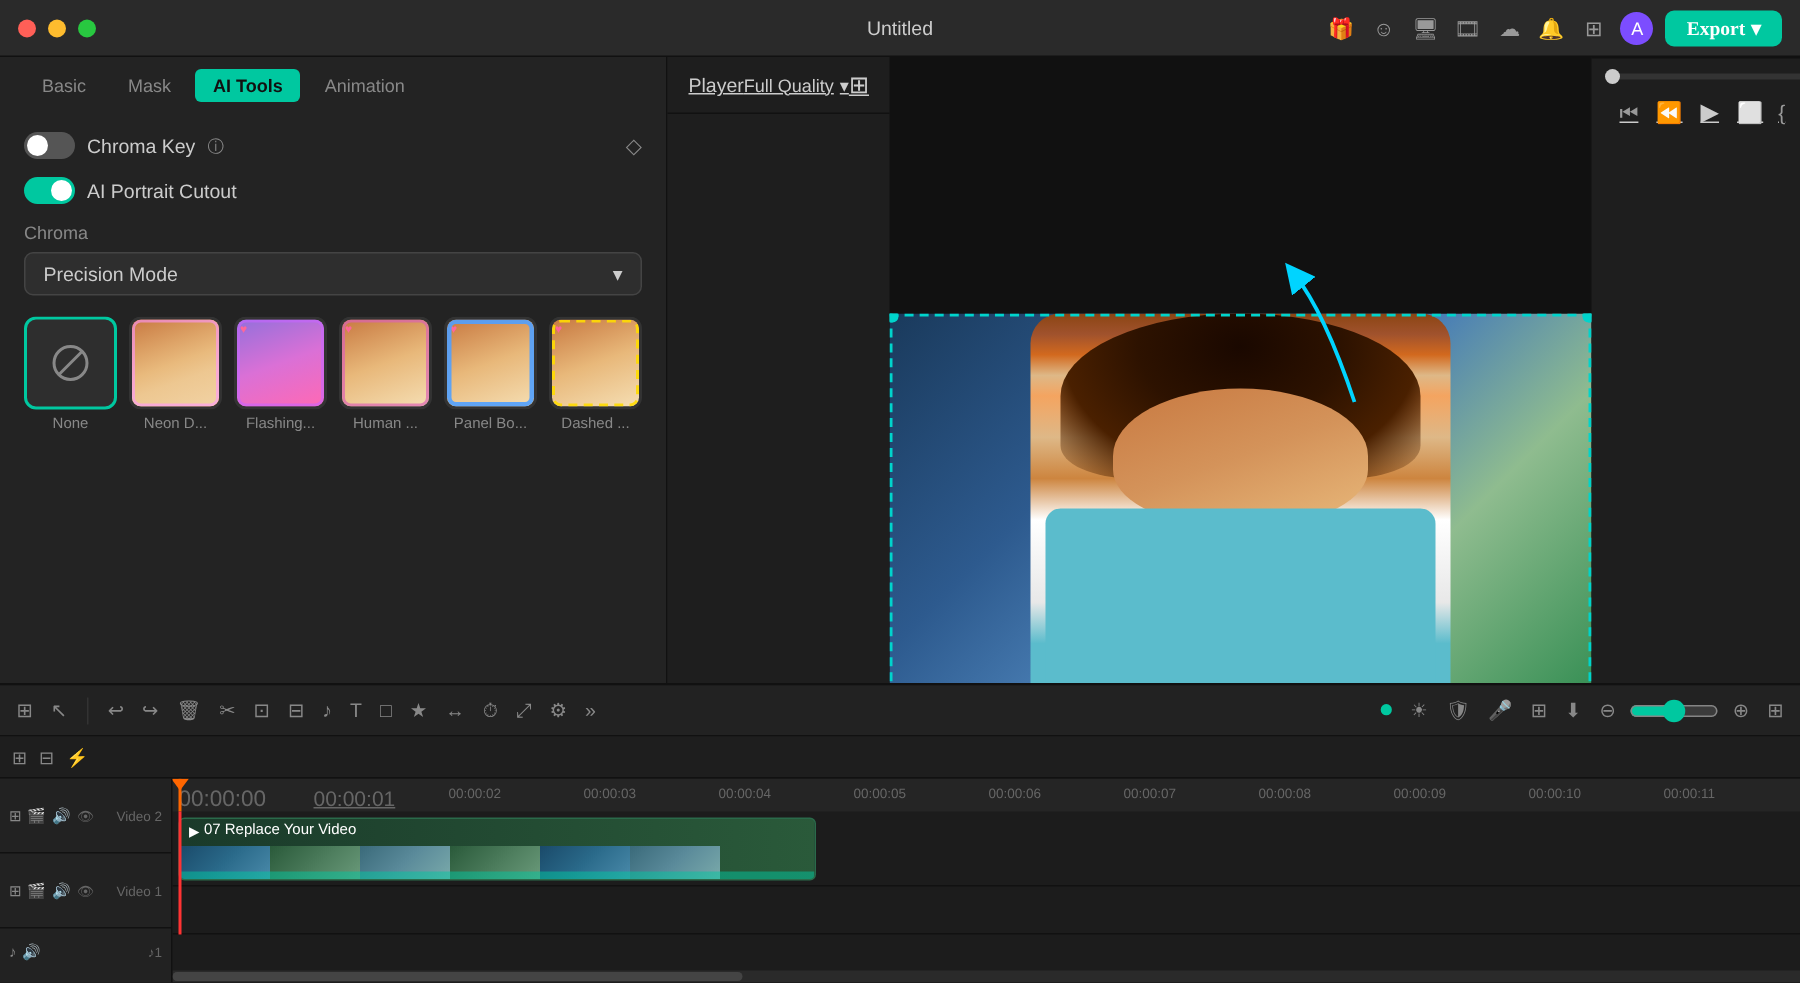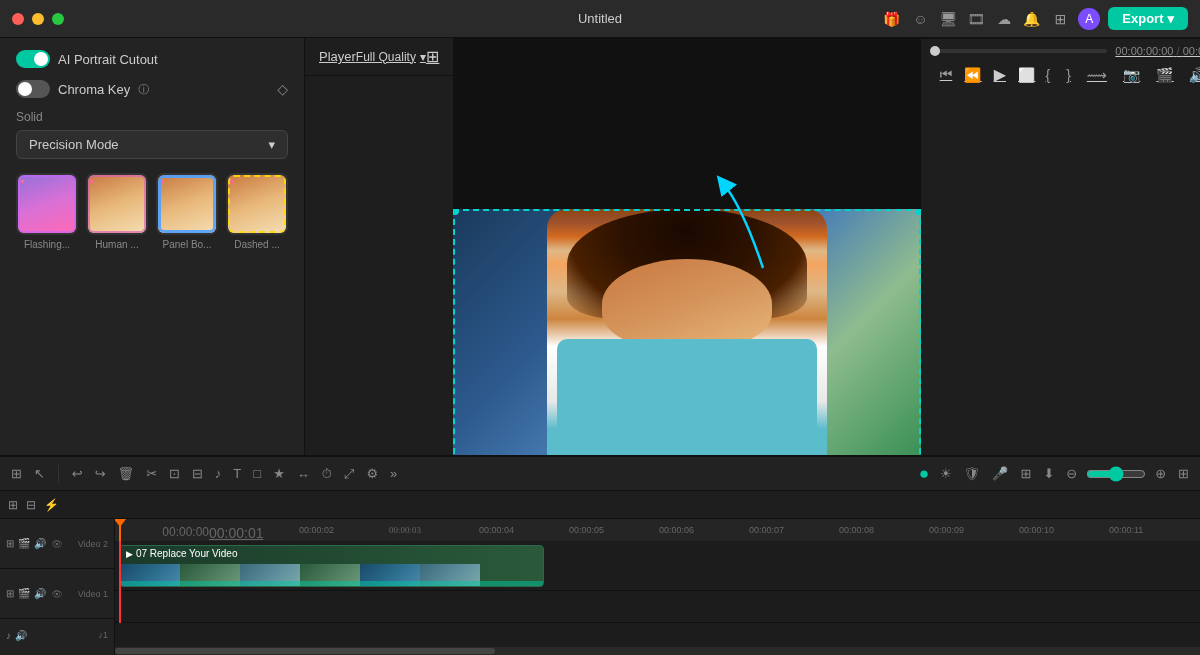--- a/index.html
+++ b/index.html
@@ -35,21 +35,21 @@
     .titlebar-right { display: flex; align-items: center; gap: 8px; }
     .export-btn {
       background: #00c8a0;
       color: #fff;
       border: none;
       border-radius: 6px;
       padding: 4px 14px;
       font-size: 13px;
       font-weight: 600;
       cursor: pointer;
-      display: flex; align-items: center; gap: 4px;
+      display: flex; align-items: center; gap: 4px; font-family: Liberation Serif, serif;
     }
     .titlebar-icon { width: 20px; height: 20px; display: flex; align-items: center; justify-content: center; color: #999; font-size: 14px; cursor: pointer; }
 
     
     .main-layout {
       display: flex;
       height: calc(655px - 38px);
     }
 
     
@@ -381,44 +381,69 @@
       <span>▾</span>
     </button>
   </div>
 </div>
 
 <div class="main-layout">
 
   <div class="left-panel">
 
 
+    <div class="sub-tabs">
+      <div class="sub-tab">Basic</div>
+      <div class="sub-tab">Mask</div>
+      <div class="sub-tab active">AI Tools</div>
+      <div class="sub-tab">Animation</div>
+    </div>
 
     <div class="panel-content">
-
-      <div class="toggle-row">
-        <div class="toggle on"></div>
-        <span class="toggle-label">AI Portrait Cutout</span>
-      </div>
 
       <div class="toggle-row">
         <div class="toggle off"></div>
         <span class="toggle-label">Chroma Key</span>
         <span class="info-icon">ⓘ</span>
         <span class="diamond-icon">◇</span>
       </div>
 
-      <div class="model-label">Solid</div>
+      <div class="toggle-row">
+        <div class="toggle on"></div>
+        <span class="toggle-label">AI Portrait Cutout</span>
+      </div>
+
+      <div class="model-label">Chroma</div>
       <div class="model-select">
         <span>Precision Mode</span>
         <span>▾</span>
       </div>
 
       <div class="effects-grid">
 
-
+        <div class="effect-item">
+          <div class="effect-thumb none-thumb selected">
+            <svg width="28" height="28" viewBox="0 0 28 28" fill="none">
+              <circle cx="14" cy="14" r="11" stroke="#888" stroke-width="2"></circle>
+              <line x1="6" y1="22" x2="22" y2="6" stroke="#888" stroke-width="2"></line>
+            </svg>
+          </div>
+          <span class="effect-label">None</span>
+        </div>
+
+        <div class="effect-item">
+          <div class="effect-thumb" style="position:relative;">
+            <div class="effect-thumb-inner face-bg">
+              <div style="position:absolute;top:2px;left:2px;font-size:8px;color:#ff6699;">♥</div>
+              <div style="width:100%;height:100%;background:linear-gradient(160deg,#c87941,#e8b87a,#f5deb3);opacity:0.9;"></div>
+              <div style="position:absolute;inset:0;border:2px solid rgba(255,150,255,0.6);border-radius:6px;"></div>
+            </div>
+          </div>
+          <span class="effect-label">Neon D...</span>
+        </div>
 
         <div class="effect-item">
           <div class="effect-thumb">
             <div class="effect-thumb-inner" style="background:linear-gradient(160deg,#9370db,#da70d6,#ff69b4);">
               <div style="position:absolute;top:2px;left:2px;font-size:8px;color:#ff6699;">♥</div>
               <div style="width:100%;height:100%;opacity:0.9;"></div>
               <div style="position:absolute;inset:0;border:2px solid rgba(200,100,255,0.6);border-radius:6px;"></div>
             </div>
           </div>
           <span class="effect-label">Flashing...</span>
@@ -612,24 +637,24 @@
         <span style="font-size:10px;color:#888;">🔊</span>
         <span style="font-size:9px;color:#666;margin-left:auto;">♪1</span>
       </div>
 
     </div>
 
     <div style="flex:1;position:relative;overflow:hidden;">
 
       <div style="height:22px;background:#252525;position:relative;display:flex;align-items:flex-end;">
         <div style="display:flex;padding-left:4px;">
-          <div style="font-size:12px;color:#666;width:90px;flex-shrink:0;position:relative;text-align:right;">00:00:00</div>
+          <div style="font-size:15px;color:#666;width:90px;flex-shrink:0;position:relative;">00:00:00</div>
           <div style="font-size:14px;color:#666;width:90px;flex-shrink:0;position:relative;text-decoration:underline;">00:00:01</div>
           <div style="font-size:9px;color:#666;width:90px;flex-shrink:0;position:relative;">00:00:02</div>
-          <div style="font-size:9px;color:#666;width:90px;flex-shrink:0;position:relative;font-family:Liberation Serif, serif;">00:00:03</div>
+          <div style="font-size:9px;color:#666;width:90px;flex-shrink:0;position:relative;">00:00:03</div>
           <div style="font-size:9px;color:#666;width:90px;flex-shrink:0;position:relative;">00:00:04</div>
           <div style="font-size:9px;color:#666;width:90px;flex-shrink:0;position:relative;">00:00:05</div>
           <div style="font-size:9px;color:#666;width:90px;flex-shrink:0;position:relative;">00:00:06</div>
           <div style="font-size:9px;color:#666;width:90px;flex-shrink:0;position:relative;">00:00:07</div>
           <div style="font-size:9px;color:#666;width:90px;flex-shrink:0;position:relative;">00:00:08</div>
           <div style="font-size:9px;color:#666;width:90px;flex-shrink:0;position:relative;">00:00:09</div>
           <div style="font-size:9px;color:#666;width:90px;flex-shrink:0;position:relative;">00:00:10</div>
           <div style="font-size:9px;color:#666;width:90px;flex-shrink:0;position:relative;">00:00:11</div>
         </div>
 

